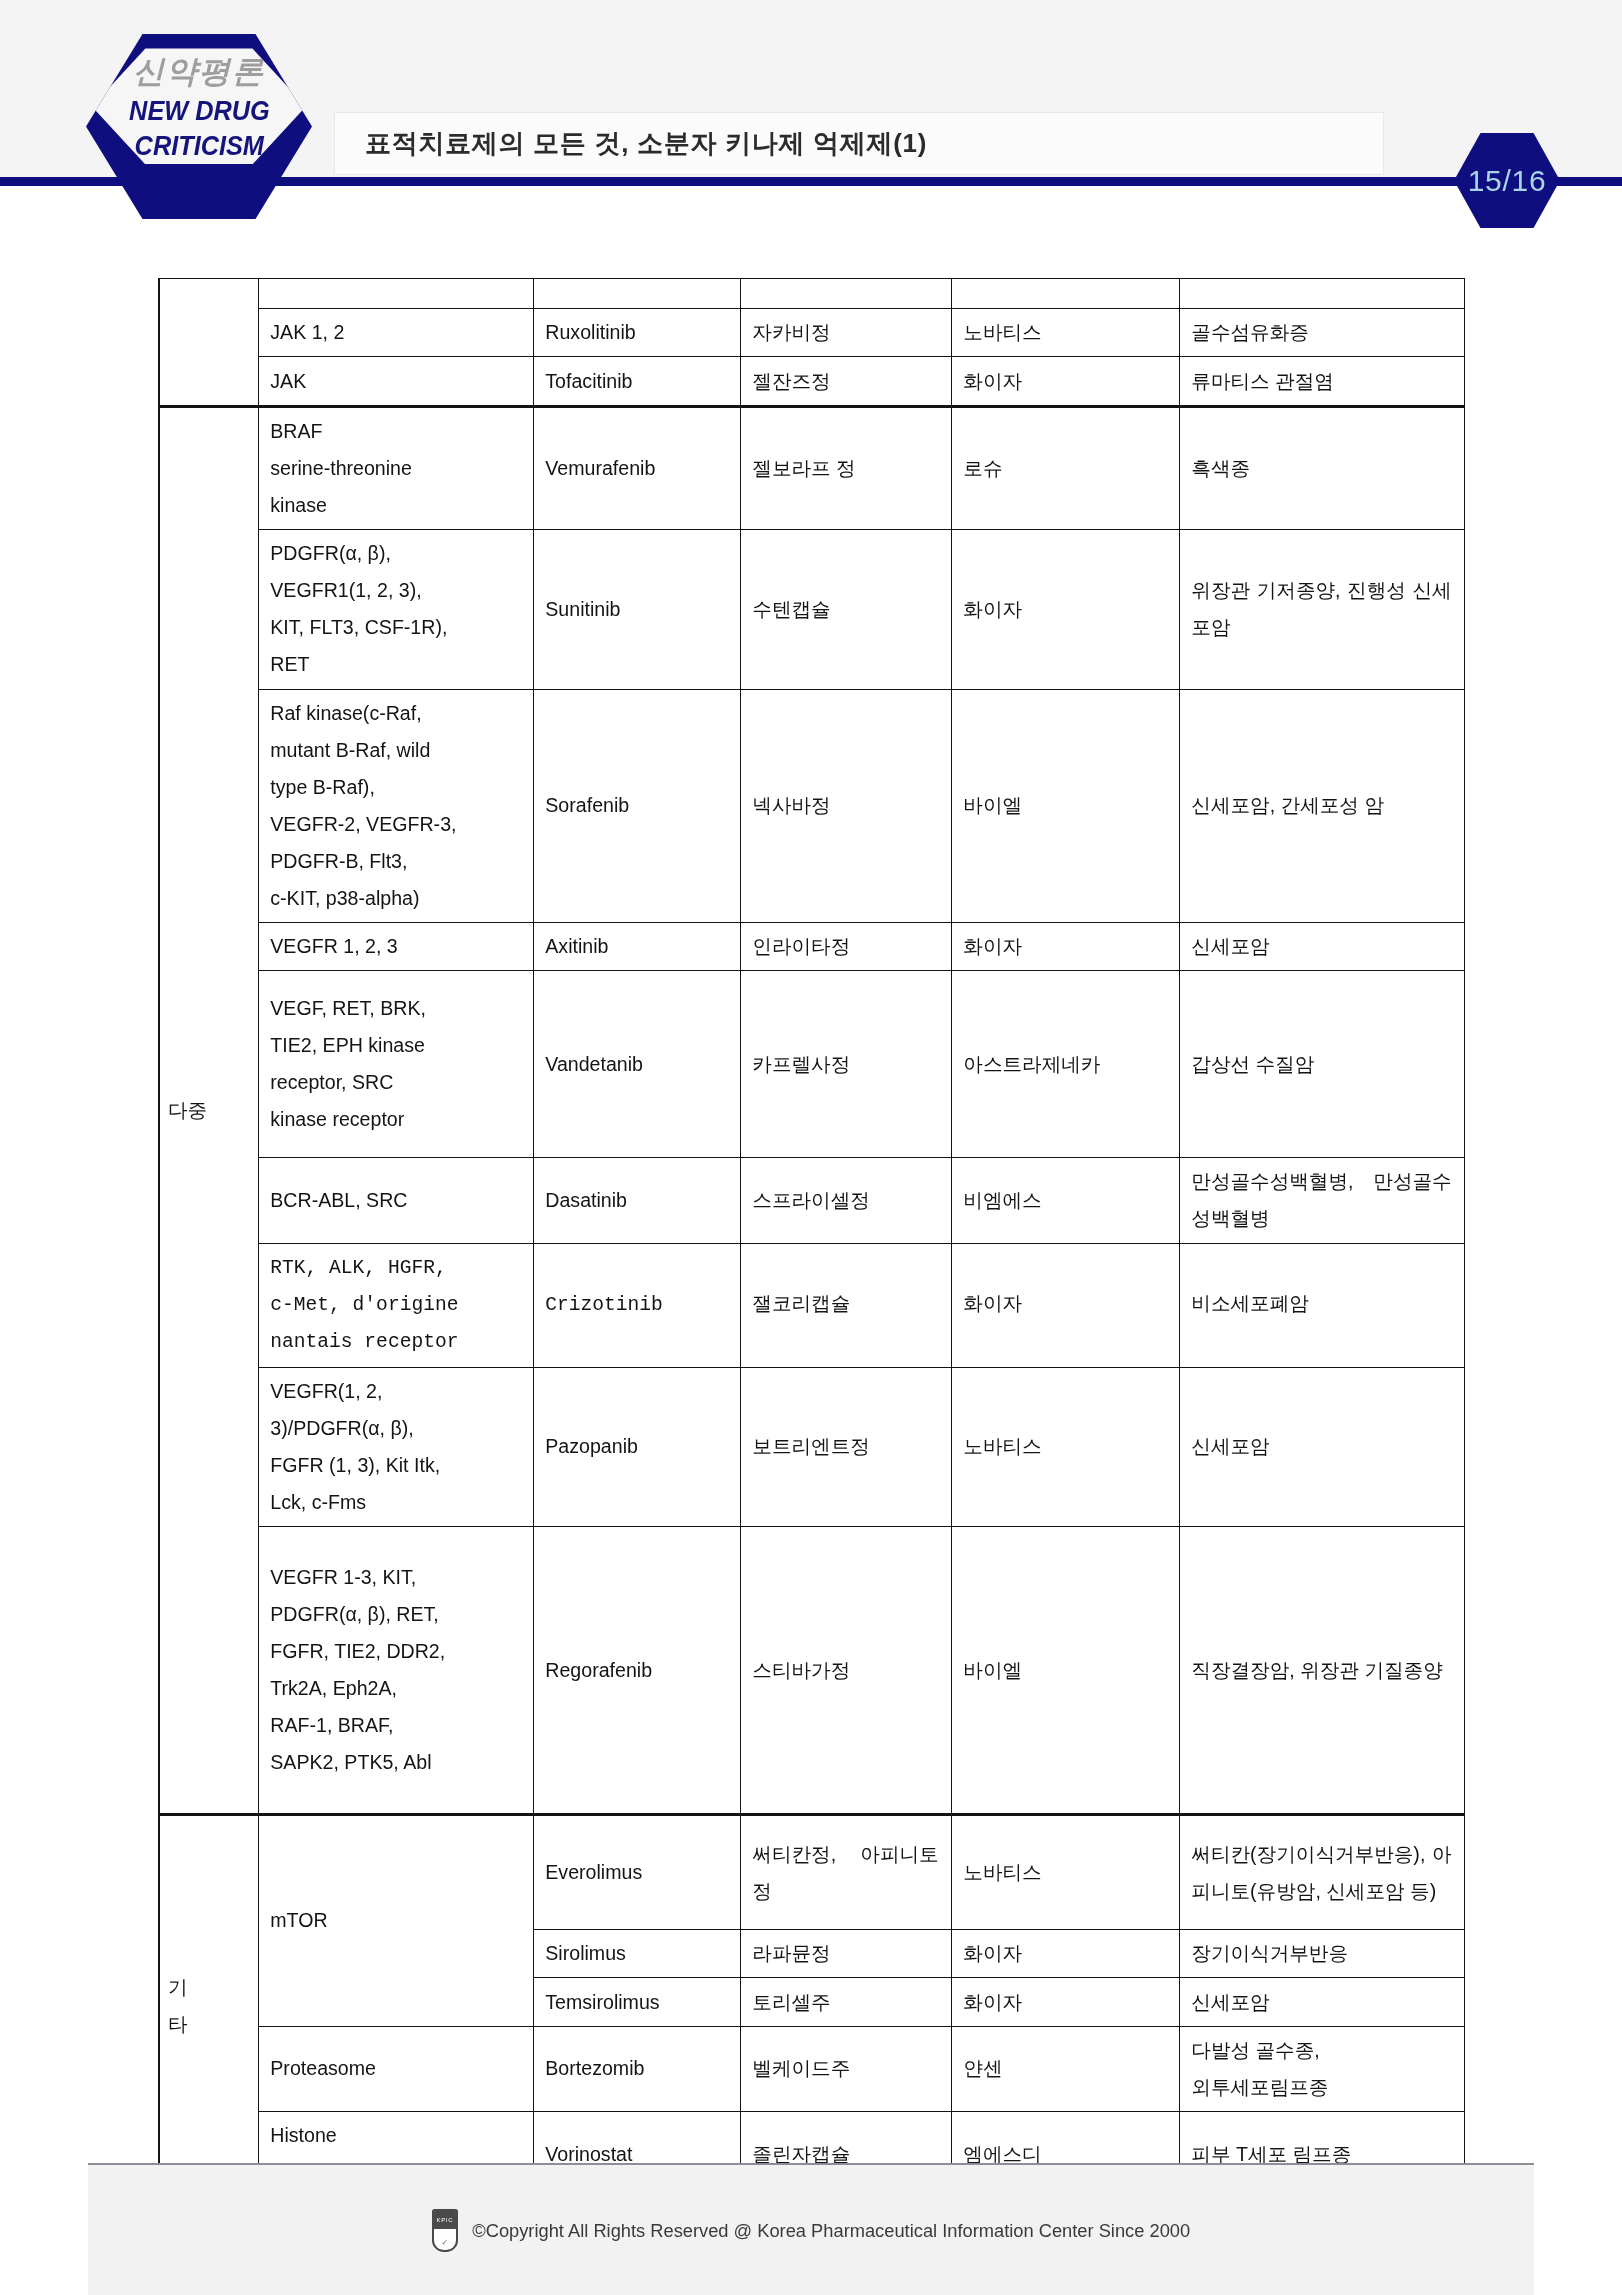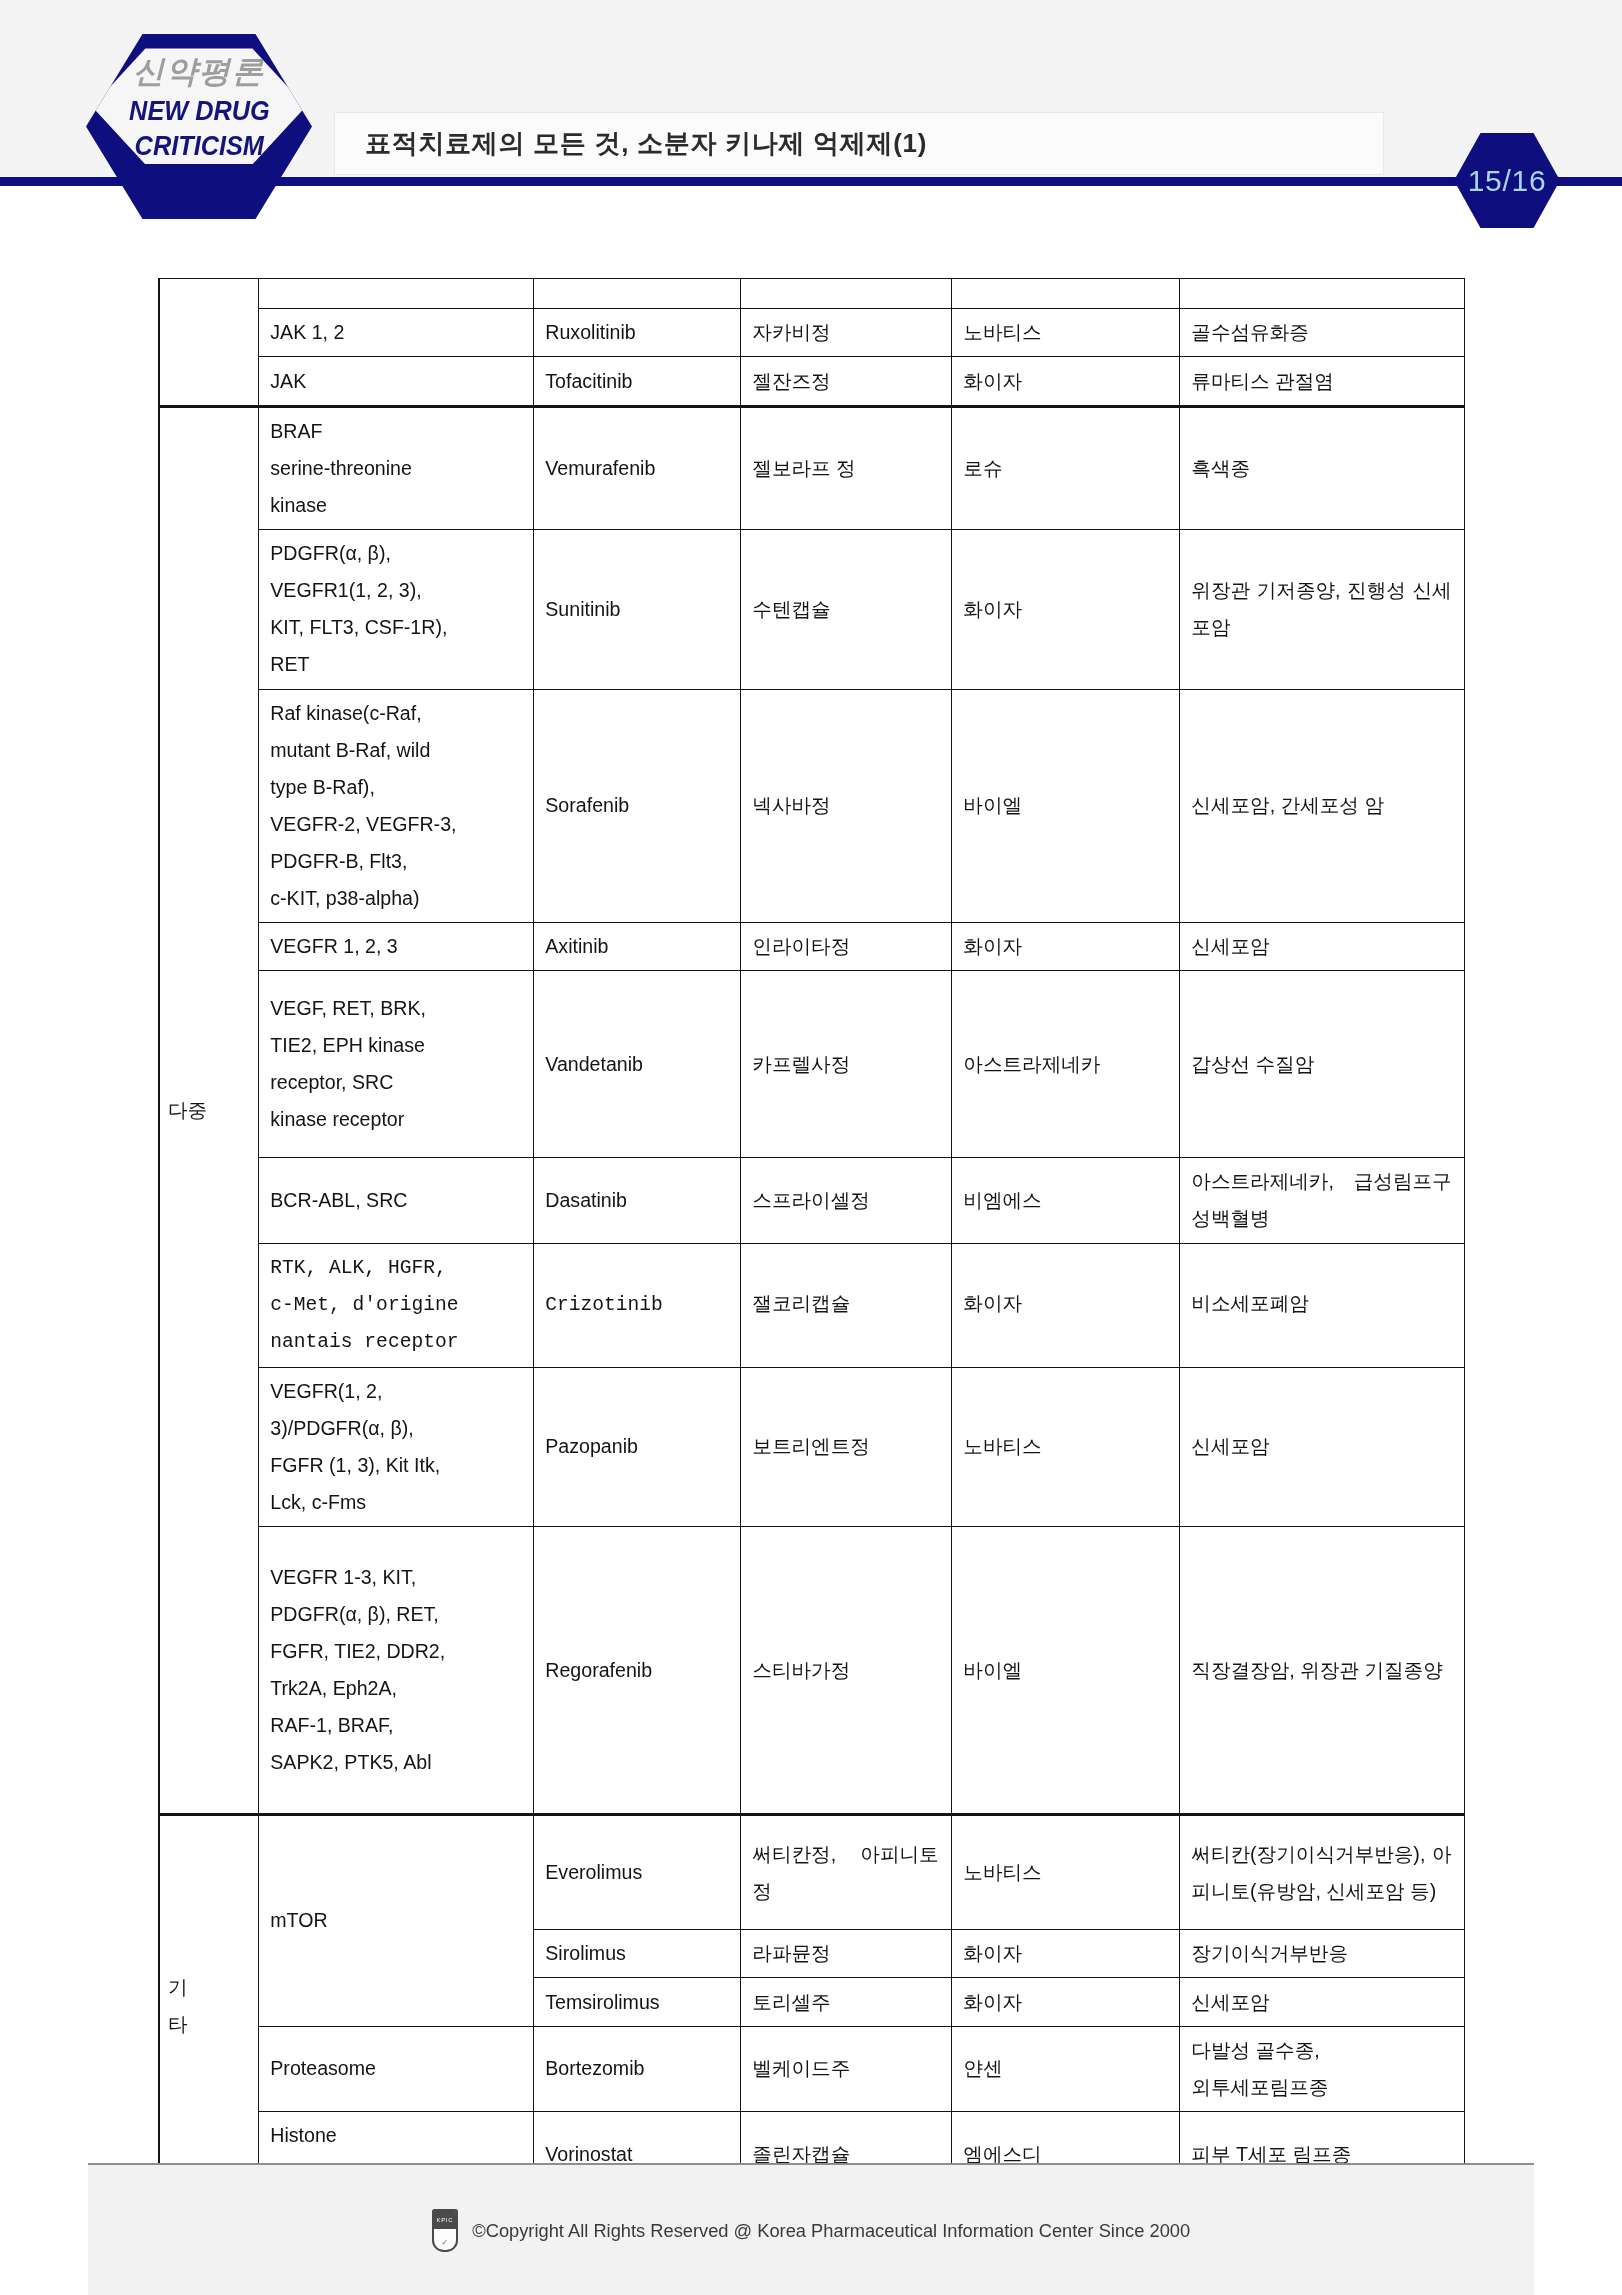--- a/index.html
+++ b/index.html
@@ -161,21 +161,21 @@
           <td>Vandetanib</td>
           <td>카프렐사정</td>
           <td>아스트라제네카</td>
           <td>갑상선 수질암</td>
         </tr>
         <tr style="height: 72px;">
           <td>BCR-ABL, SRC</td>
           <td>Dasatinib</td>
           <td>스프라이셀정</td>
           <td>비엠에스</td>
-          <td class="justify">아스트라제네카, 급성림프구성백혈병</td>
+          <td class="justify">만성골수성백혈병, 만성골수성백혈병</td>
         </tr>
         <tr style="height: 124px; font-family: Liberation Mono, monospace;">
           <td>RTK, ALK, HGFR,
 c-Met, d'origine
 nantais receptor</td>
           <td>Crizotinib</td>
           <td>잴코리캡슐</td>
           <td>화이자</td>
           <td>비소세포폐암</td>
         </tr>

